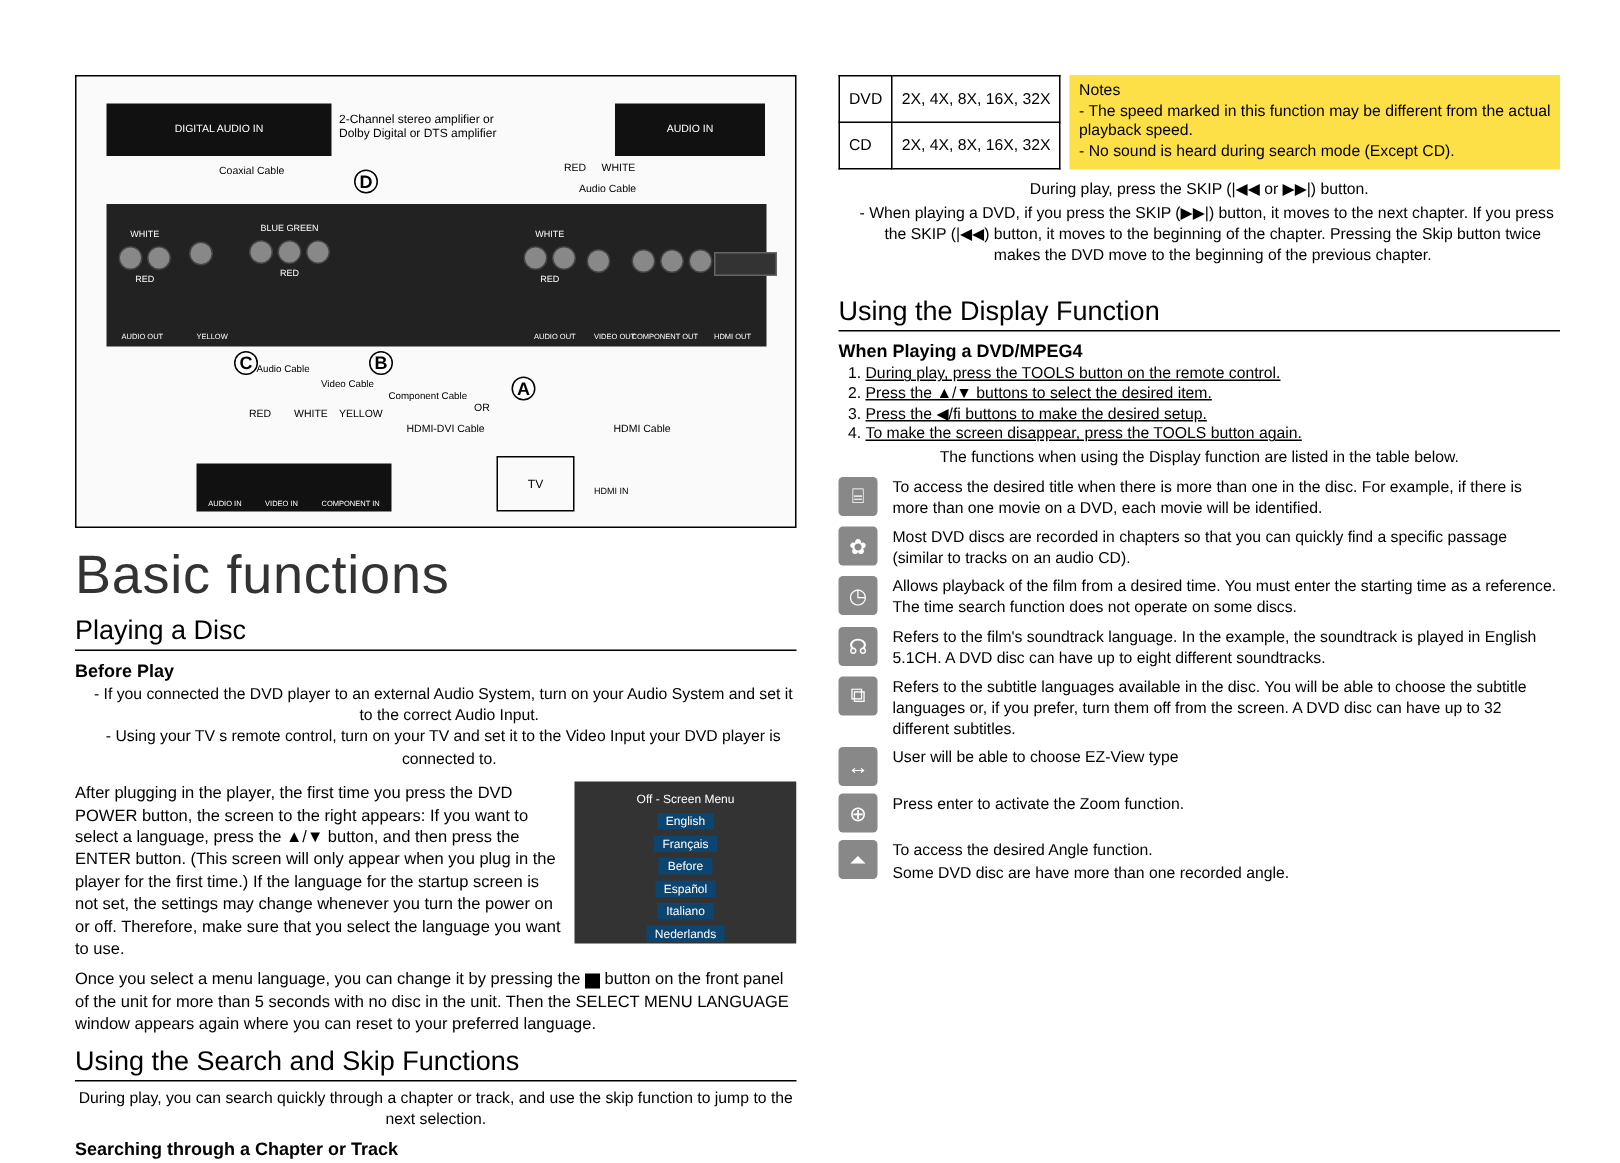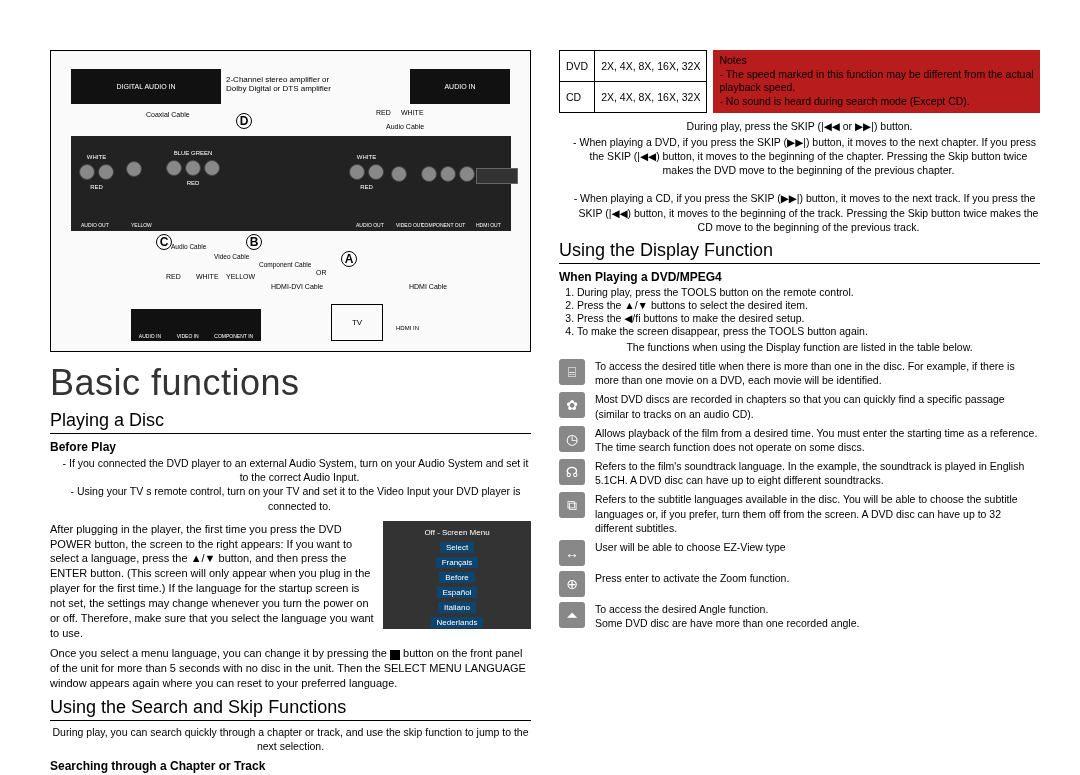--- a/index.html
+++ b/index.html
@@ -206,35 +206,36 @@
   }
   table.speed {
     border-collapse: collapse;
     font-size: 10.5px;
   }
   table.speed td {
     border: 1px solid #000;
     padding: 2px 6px;
   }
   .notes-box {
-    background: #b91c1c;
+    background: #fde047;
     padding: 4px 6px;
     font-size: 10.5px;
     line-height: 1.3;
     flex: 1;
   }
   .top-right-row {
     display: flex;
     align-items: stretch;
     gap: 6px;
     margin-bottom: 6px;
   }
   ol {
     margin: 2px 0;
     padding-left: 18px;
+    text-decoration: underline;
   }
   ol li {
     font-size: 10.5px;
     margin: 1px 0;
   }
   .func-row {
     display: flex;
     align-items: flex-start;
     gap: 10px;
     margin: 5px 0;
@@ -367,21 +368,21 @@
     <div class="h2">Playing a Disc</div>
     <div class="h3">Before Play</div>
     <div class="dash-list">
       <div>- <span>If you connected the DVD player to an external Audio System, turn on your Audio System and set it to the correct Audio Input.</span></div>
       <div>- <span>Using your TV s remote control, turn on your TV and set it to the Video Input your DVD player is connected to.</span></div>
     </div>
 
     <div style="overflow:auto;">
       <div class="osd">
         <div>Off - Screen Menu</div>
-        <div class="sel">Select</div>
+        <div class="sel">English</div>
         <div class="sel">Français</div>
         <div class="sel">Before</div>
         <div class="sel">Español</div>
         <div class="sel">Italiano</div>
         <div class="sel">Nederlands</div>
         <div class="ftr">Macrovision Number: Q892          ↵ Select</div>
       </div>
       <p class="p">After plugging in the player, the first time you press the DVD POWER button, the screen to the right appears: If you want to select a language, press the ▲/▼ button, and then press the ENTER button. (This screen will only appear when you plug in the player for the first time.) If the language for the startup screen is not set, the settings may change whenever you turn the power on or off. Therefore, make sure that you select the language you want to use.</p>
     </div>
     <p class="p">
@@ -414,21 +415,20 @@
         <div>Notes</div>
         <div>-   The speed marked in this function may be different from the actual playback speed.</div>
         <div>-   No sound is heard during search mode (Except CD).</div>
       </div>
     </div>
 
     <div class="small">During play, press the SKIP (|◀◀ or ▶▶|) button.</div>
     <div class="dash-list">
       <div>-  When playing a DVD, if you press the SKIP (▶▶|) button, it moves to the next chapter. If you press the SKIP (|◀◀) button, it moves to the beginning of the chapter. Pressing the Skip button twice makes the DVD move to the beginning of the previous chapter.</div>
       <br>
-      <div>-  When playing a CD, if you press the SKIP (▶▶|) button, it moves to the next track. If you press the SKIP (|◀◀) button, it moves to the beginning of the track. Pressing the Skip button twice makes the CD move to the beginning of the previous track.</div>
     </div>
 
     <div class="h2">Using the Display Function</div>
     <div class="h3">When Playing a DVD/MPEG4</div>
     <ol>
       <li>During play, press the TOOLS button on the remote control.</li>
       <li>Press the ▲/▼ buttons to select the desired item.</li>
       <li>Press the ◀/fi buttons to make the desired setup.</li>
       <li>To make the screen disappear, press the TOOLS button again.</li>
     </ol>

